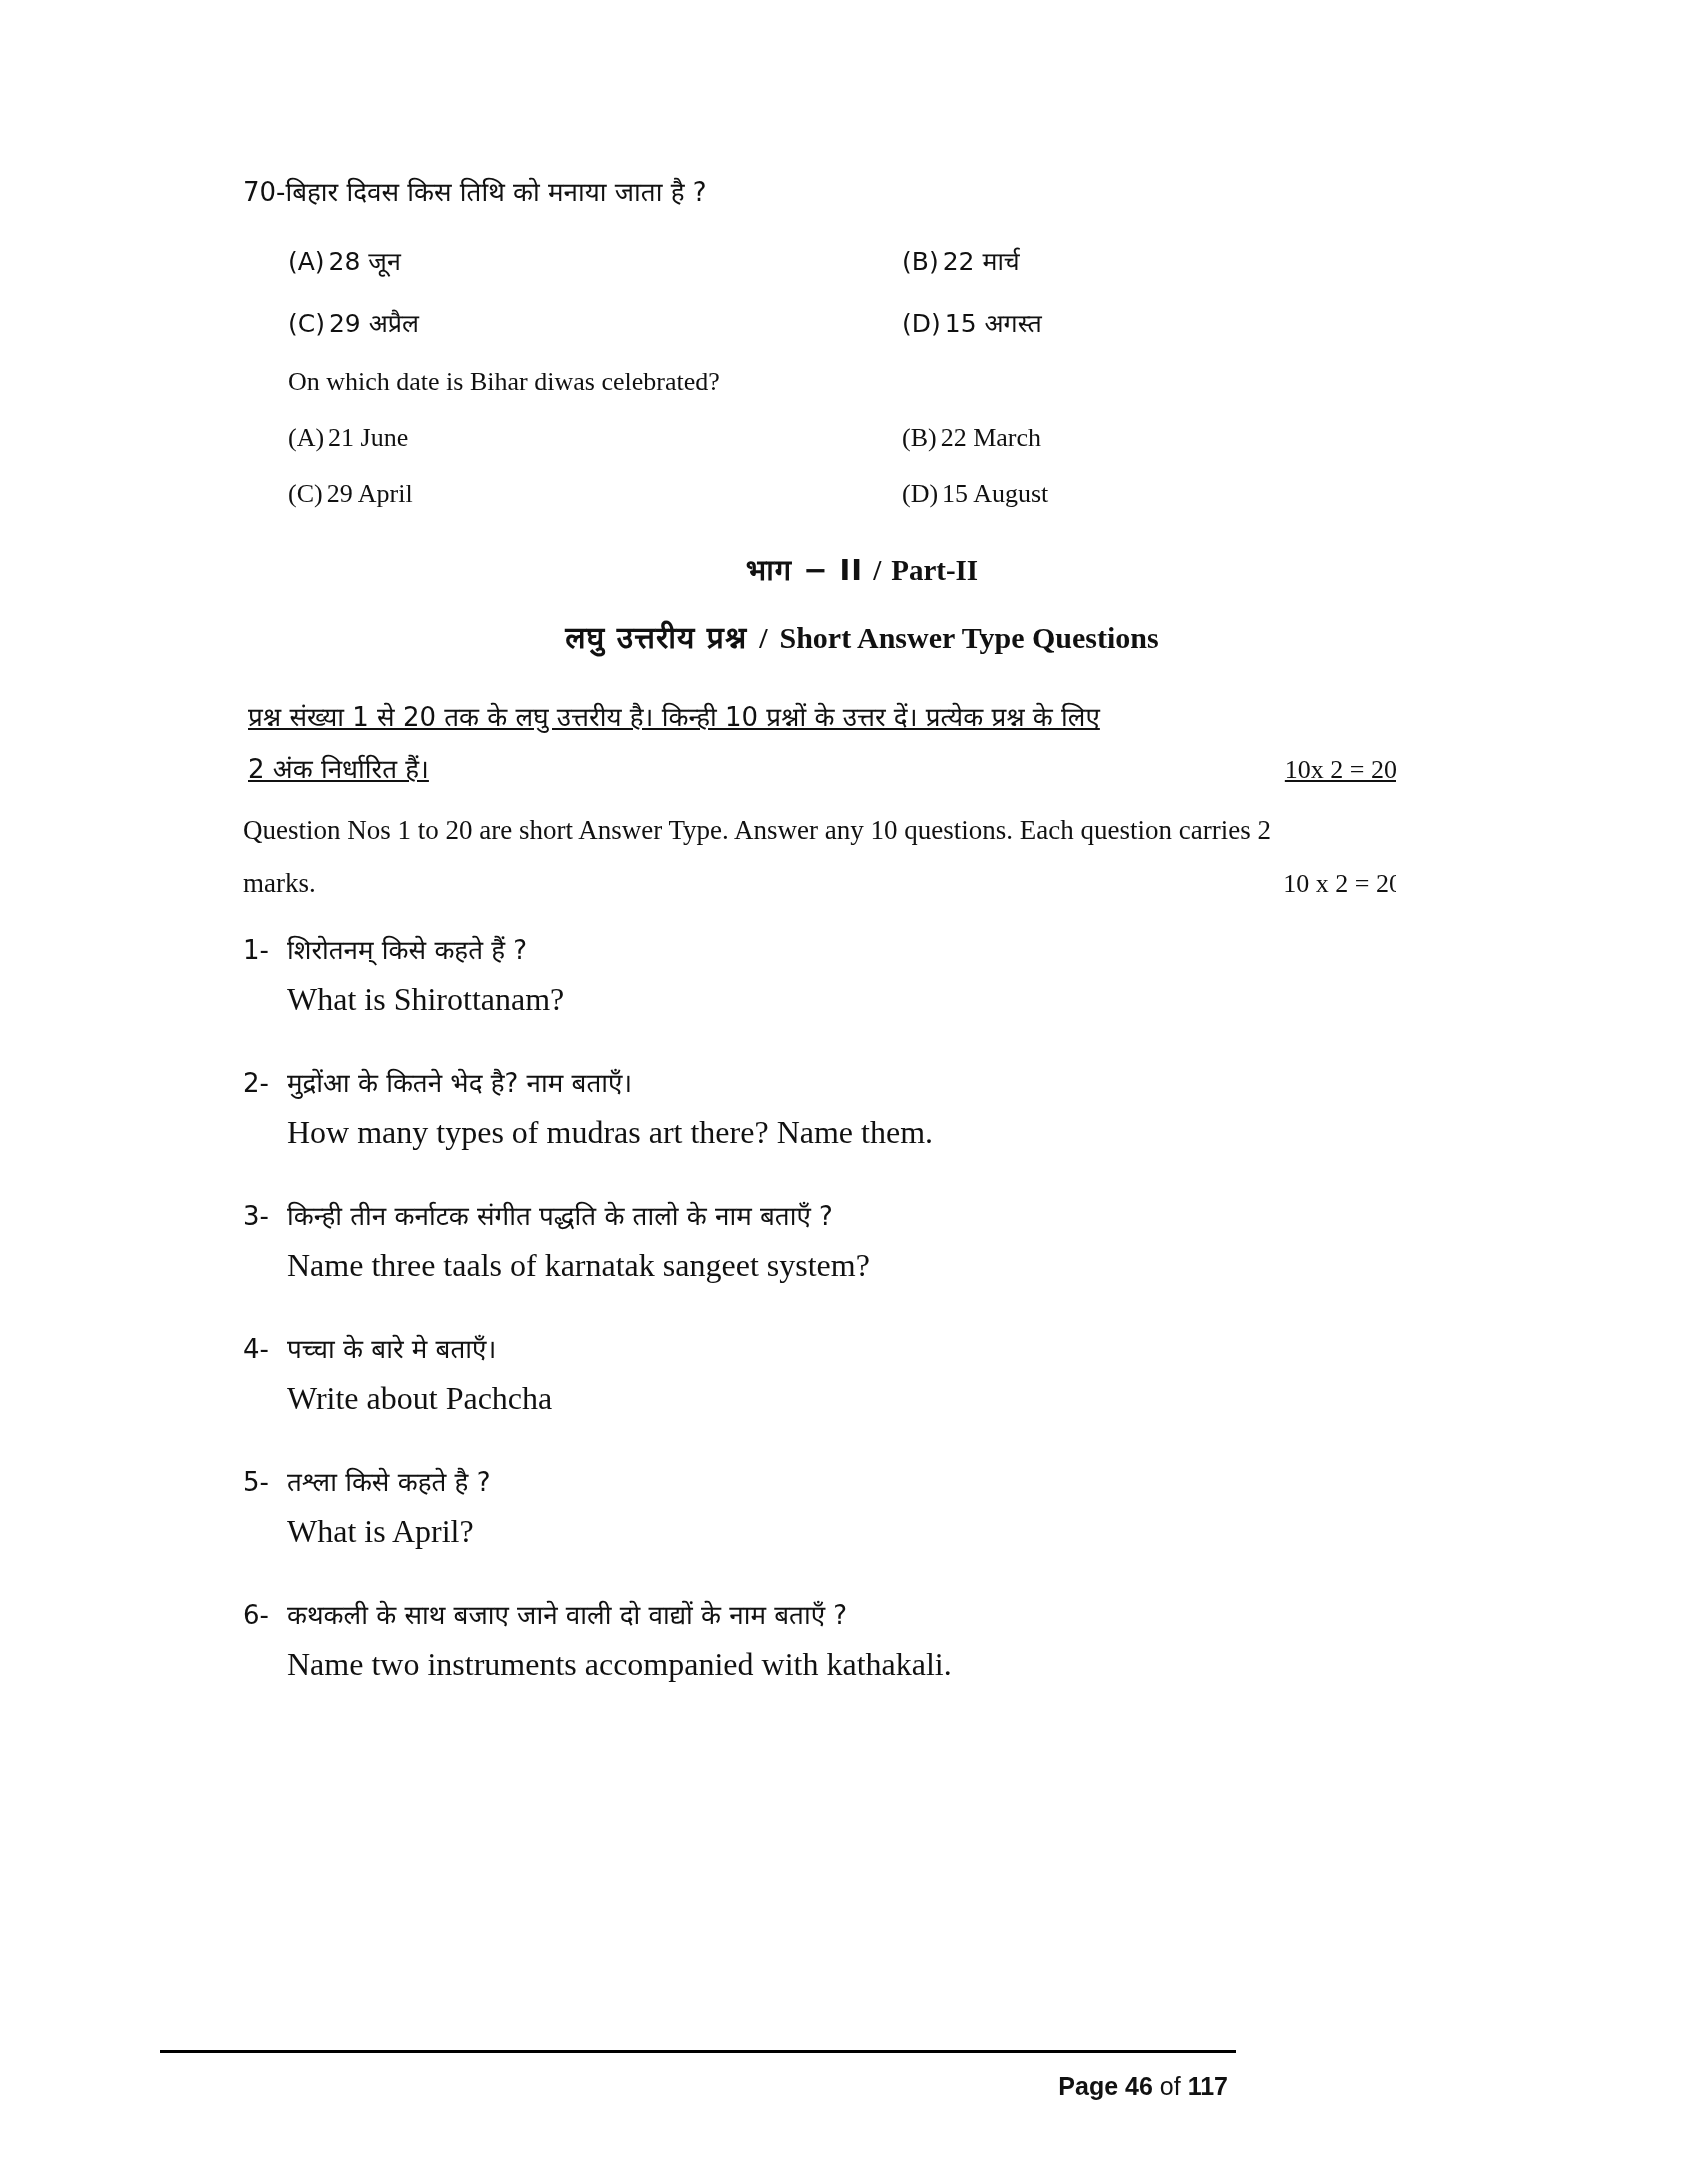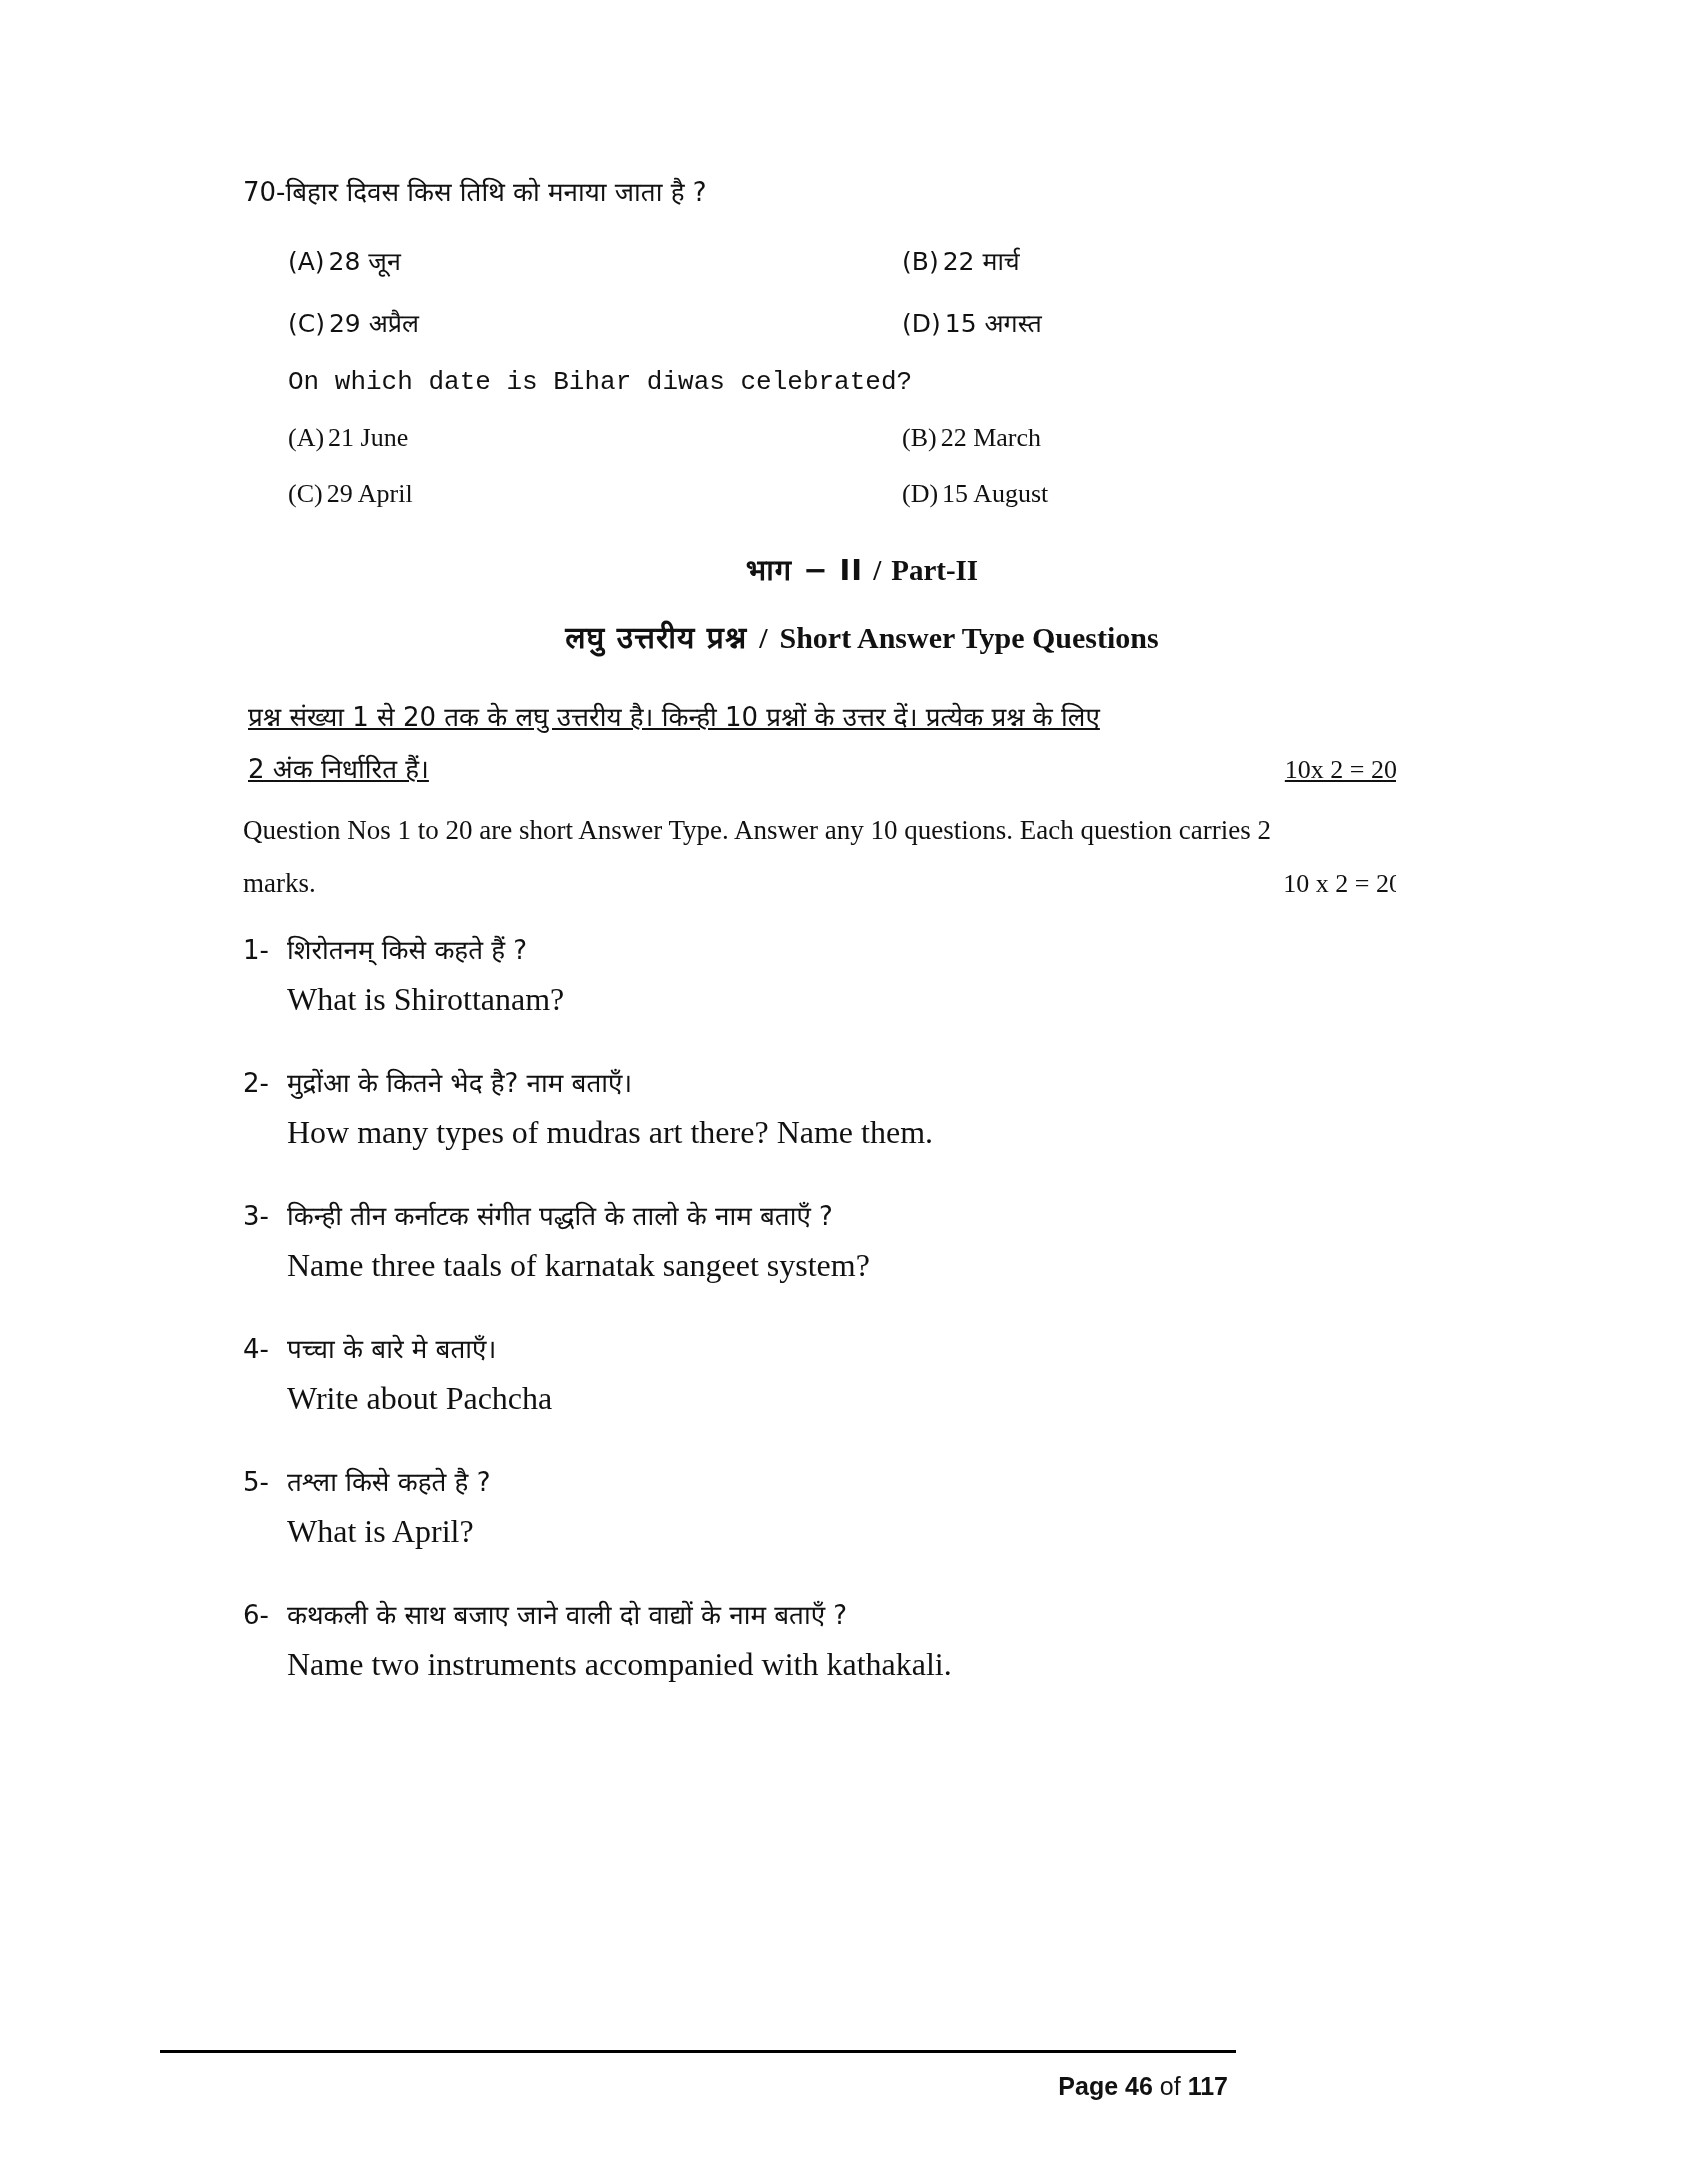--- a/index.html
+++ b/index.html
@@ -53,21 +53,21 @@
     font-family: "DejaVu Sans", "Liberation Sans", sans-serif;
     font-size: 25px;
     white-space: nowrap;
   }
   .opt-en {
     font-family: "Liberation Serif", "DejaVu Serif", serif;
     font-size: 26px;
     white-space: nowrap;
   }
   .mcq-stem-en {
-    font-family: Liberation Mono, monospace;
+    font-family: Liberation Serif, serif;
     font-size: 26px;
     padding-left: 45px;
     margin: 12px 0 26px 0;
     white-space: nowrap;
   }
 
   
   .part-heading {
     text-align: center;
     font-weight: bold;

